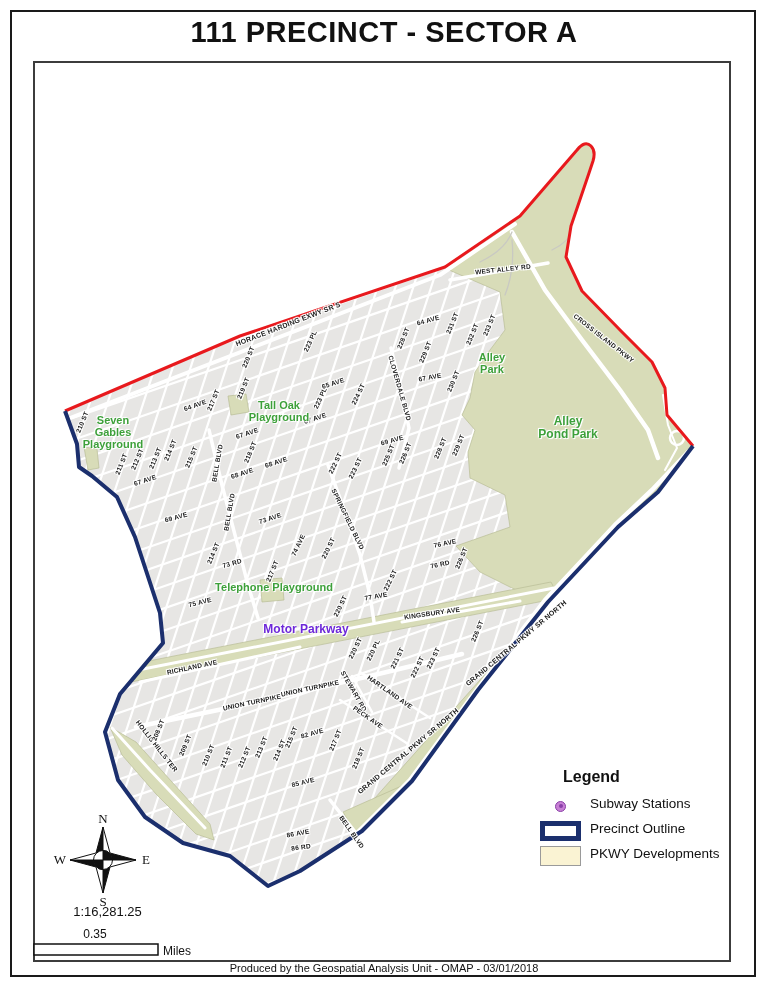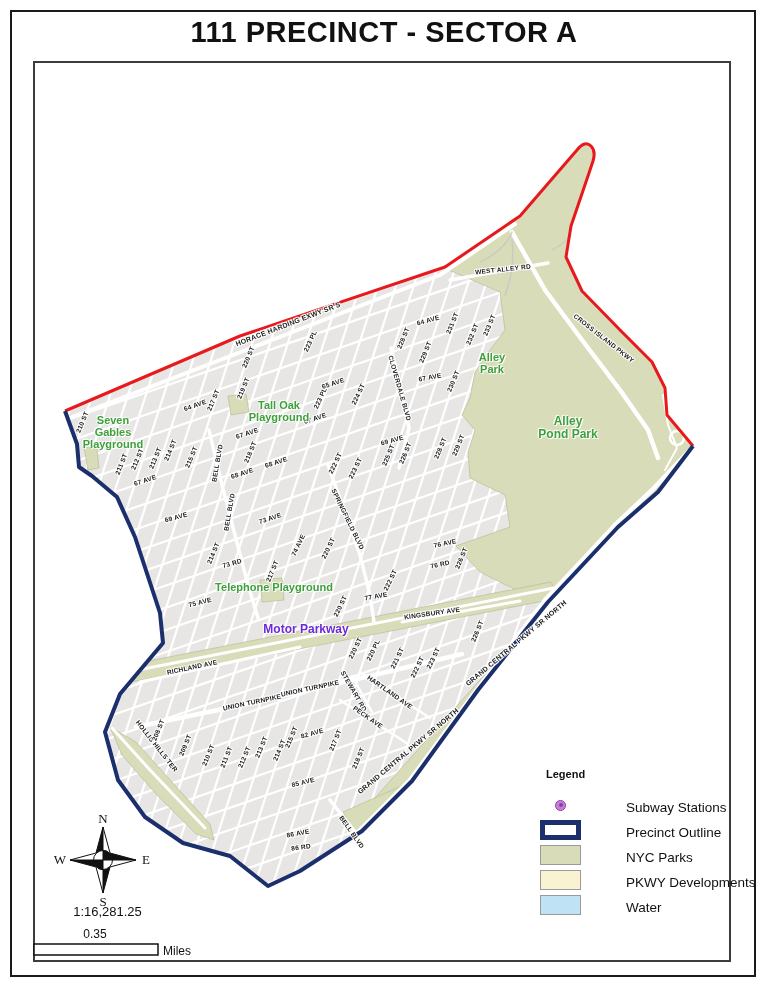--- a/index.html
+++ b/index.html
@@ -14,22 +14,22 @@
   svg.map{position:absolute;left:0;top:0;width:768px;height:994px;}
   #labels{position:absolute;left:0;top:0;width:768px;height:994px;pointer-events:none;}
   .slabel{position:absolute;font-size:6.5px;font-weight:700;color:#1a1a1a;white-space:nowrap;
         letter-spacing:.25px;
         text-shadow:0 0 2px #fff,0 0 2px #fff,1px 1px 0 #fff,-1px -1px 0 #fff,1px -1px 0 #fff,-1px 1px 0 #fff;}
   .plabel{position:absolute;font-weight:bold;color:#3da03a;text-align:center;line-height:1.08;
         white-space:pre-line;
         text-shadow:0 0 2px #fff,0 0 3px #fff,1px 1px 0 #fff,-1px -1px 0 #fff;}
   
   .legend{position:absolute;left:540px;top:768px;width:192px;}
-  .legend-title{font-size:11px;font-weight:bold;color:#111;margin:0 0 10px 6px;}
-  .legend-row{display:flex;align-items:flex-end;height:25px;gap:36px;}
+  .legend-title{font-size:16px;font-weight:bold;color:#111;margin:0 0 10px 23px;}
+  .legend-row{display:flex;align-items:flex-start;height:25px;}
   .legend-swatch{width:41px;height:20px;box-sizing:border-box;margin-right:9px;flex:0 0 41px;}
   .sw-outline{background:#fff;}
   .sw-fill{border:1px solid #9a9a9a;}
   .sw-subway-wrap{width:41px;height:20px;flex:0 0 41px;margin-right:9px;display:flex;
         align-items:center;justify-content:center;}
   .sw-subway{width:9px;height:9px;border-radius:50%;position:relative;}
   .sw-subway::after{content:"";position:absolute;left:2.5px;top:2.5px;width:4px;height:4px;
         border-radius:50%;}
   .legend-label{font-size:13.5px;color:#111;white-space:nowrap;}
   
@@ -301,27 +301,20 @@
           <span class="sw-subway-wrap">
             <span class="sw-subway" style="background: rgb(199, 127, 212); border: 1.5px solid rgb(138, 63, 168);"></span>
           </span>
           <span class="legend-label">Subway Stations</span>
         </div>
         <div class="legend-row">
           <div class="legend-swatch sw-outline" style="border: 5px solid rgb(27, 47, 109);"></div>
           <span class="legend-label">Precinct Outline</span>
         </div>
         <div class="legend-row">
-          <div class="legend-swatch sw-fill" style="background: rgb(216, 220, 184);"></div>
-          <span class="legend-label">NYC Parks</span>
-        </div>
-        <div class="legend-row">
           <div class="legend-swatch sw-fill" style="background: rgb(250, 243, 211);"></div>
           <span class="legend-label">PKWY Developments</span>
         </div>
-        <div class="legend-row">
-          <div class="legend-swatch sw-fill" style="background: rgb(191, 227, 245);"></div>
-          <span class="legend-label">Water</span>
-        </div>
       </div>
   </div>
 
+  <div class="footer">Produced by the Geospatial Analysis Unit - OMAP - 03/01/2018</div>
 </div>
 
 </body></html>

